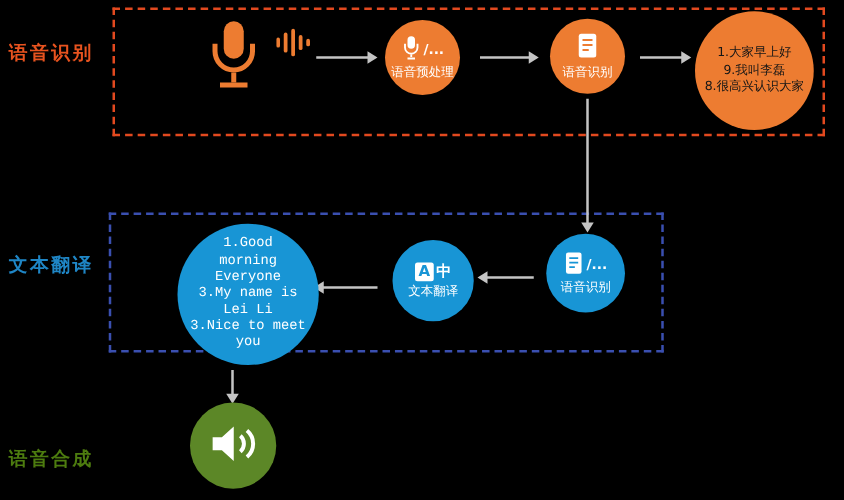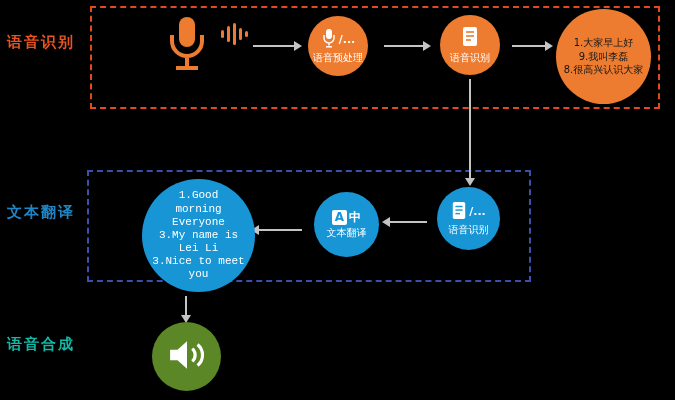--- a/index.html
+++ b/index.html
@@ -5,21 +5,21 @@
   html,body{margin:0;padding:0;}
   body{
     width:675px;height:400px;background:#000;
     position:relative;overflow:hidden;
     font-family:"DejaVu Sans","Liberation Sans",sans-serif;
   }
   
   .side-label{position:absolute;left:7px;font-size:15px;font-weight:bold;letter-spacing:2px;white-space:nowrap;}
   #label-asr{top:33px;color:#e8531f;}
   #label-mt{top:203px;color:#1f86c6;}
-  #label-tts{top:335px;color:#14b8a6;}
+  #label-tts{top:358px;color:#4d7c0f;}
 
   
   .dashed-box{position:absolute;border:2px dashed;box-sizing:border-box;}
   #asr-box{left:90px;top:6px;width:570px;height:103px;border-color:#e2491f;}
   #mt-box{left:87px;top:170px;width:444px;height:112px;border-color:#3a4fb0;}
 
   
   .node{position:absolute;border-radius:50%;display:flex;flex-direction:column;
         align-items:center;justify-content:center;text-align:center;box-sizing:border-box;}
   .orange{background:#ed7c31;}

